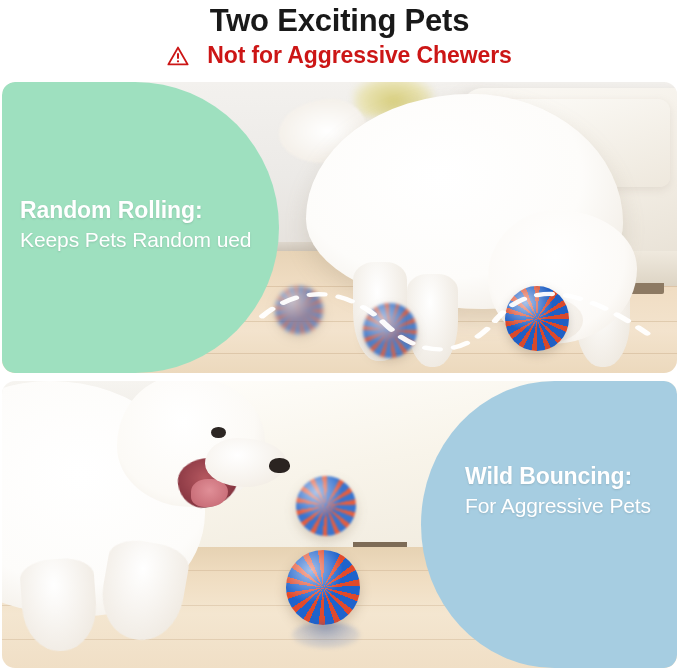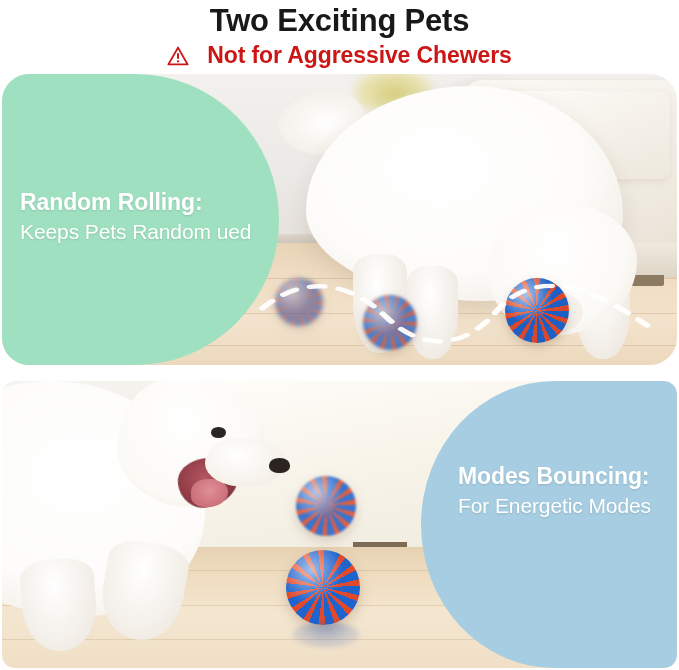--- a/index.html
+++ b/index.html
@@ -50,21 +50,21 @@
   }
 
   
   .panel {
     position: absolute;
     left: 2px;
     width: 675px;
     border-radius: 13px;
     overflow: hidden;
   }
-  #panel-top    { top: 74px;  height: 291px; border-radius: 27px; }
+  #panel-top    { top: 82px;  height: 291px; }
   #panel-bottom { top: 381px; height: 287px; }
 
   .scene {
     position: absolute;
     inset: 0;
     overflow: hidden;
   }
 
   
   .wall-top {
@@ -444,16 +444,16 @@
     <div class="dog-bot-nose"></div>
     <div class="dog-bot-eye"></div>
 
     <div class="ball-bot up"></div>
     <div class="ball-bot down"></div>
     <div class="ball-reflect"></div>
   </div>
 
   <div class="shape" id="shape-blue"></div>
   <div class="caption" id="caption-blue">
-    <div class="cap-title">Modes Bouncing:</div>
-    <div class="cap-sub">For Energetic Modes</div>
+    <div class="cap-title">Wild Bouncing:</div>
+    <div class="cap-sub">For Aggressive Pets</div>
   </div>
 </div>
 
 </body></html>

